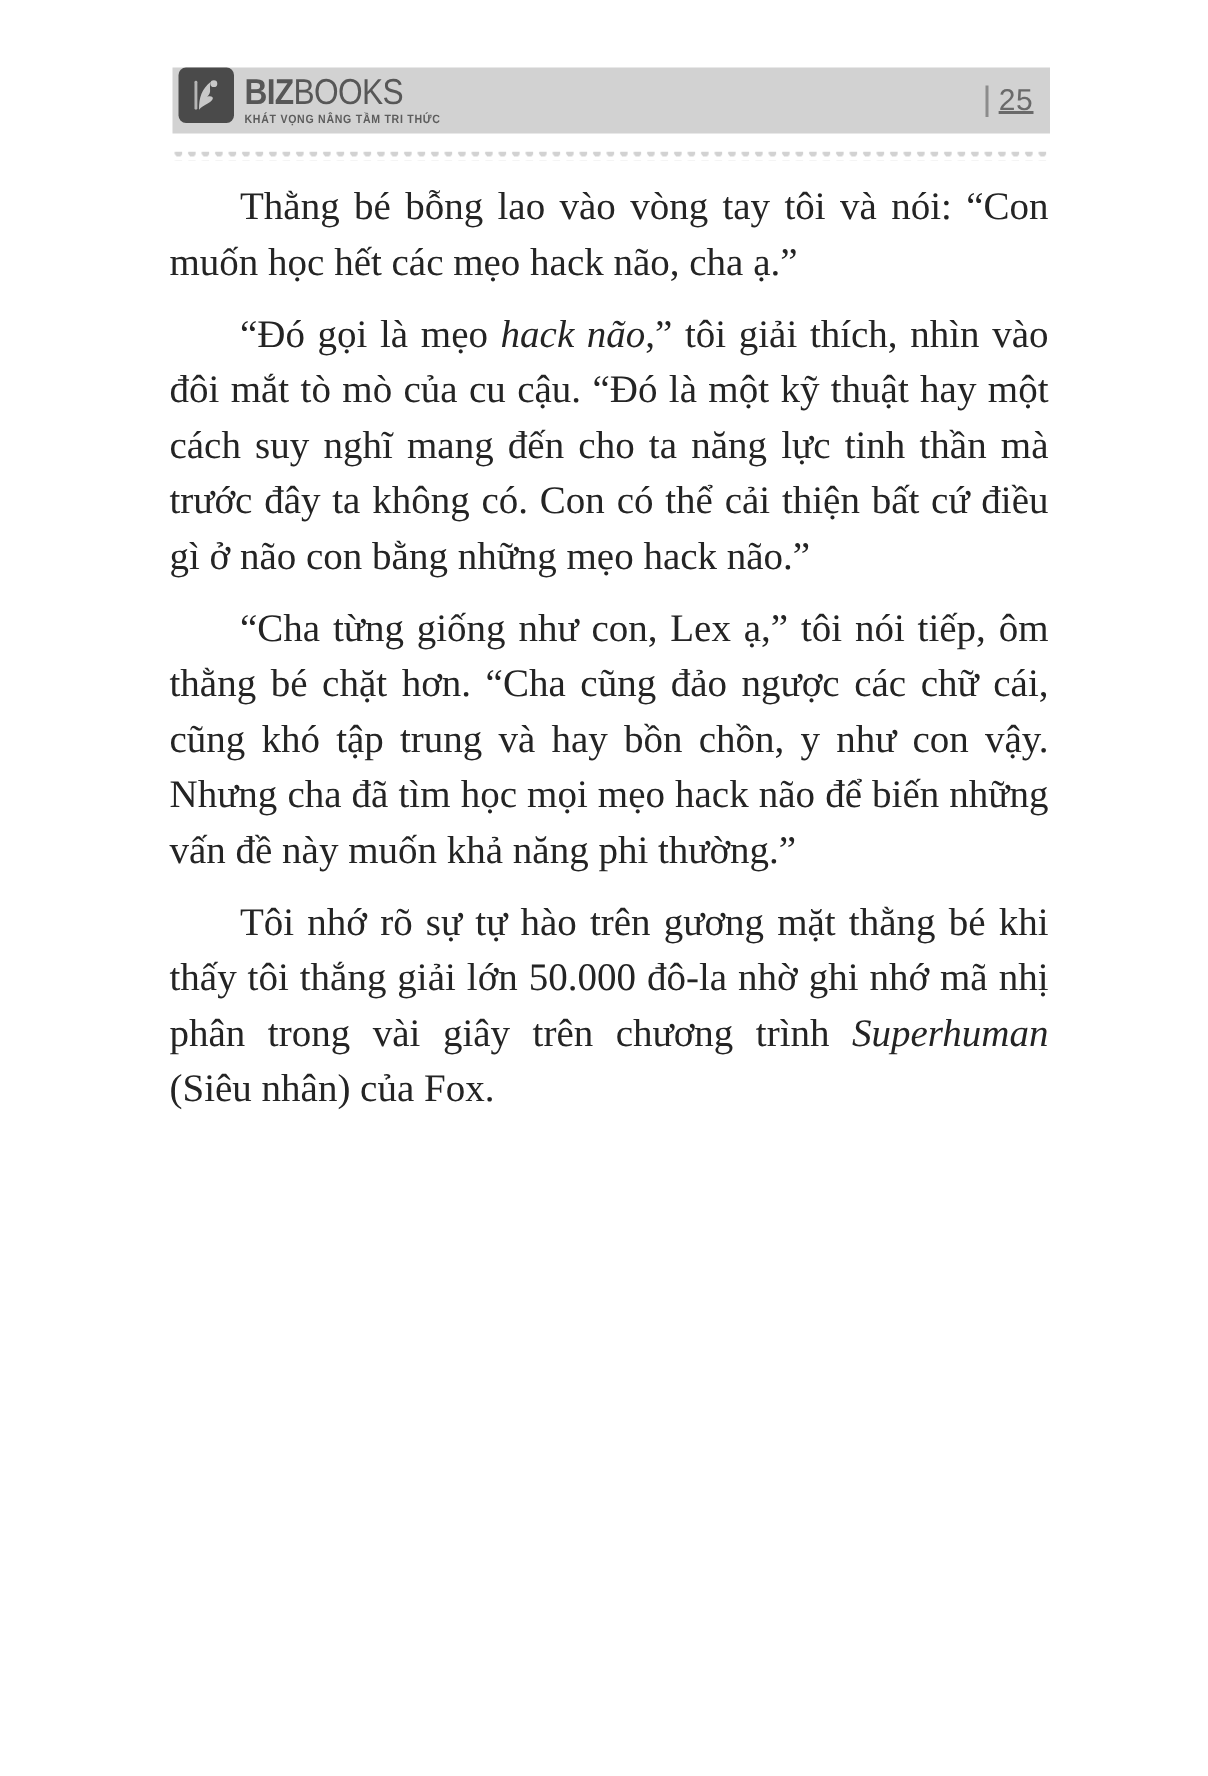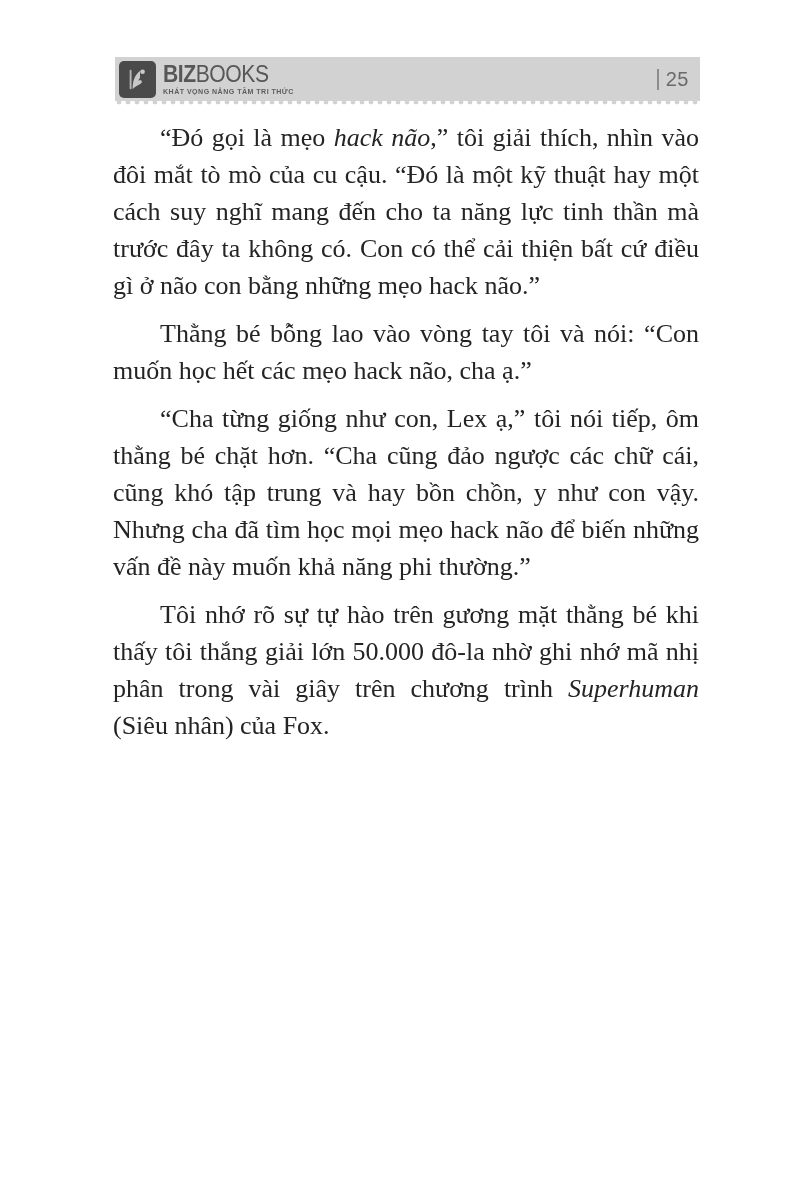--- a/index.html
+++ b/index.html
@@ -7,25 +7,24 @@
     width: 805px; height: 1184px;
     background: #ffffff;
     position: relative;
     overflow: hidden;
     font-family: "Liberation Serif", "DejaVu Serif", serif;
   }
 
   
   .header-bar {
     position: absolute;
-    left: 115px; top: 57px;
+    left: 115px; top: 45px;
     width: 585px; height: 44px;
     background: #d2d2d2;
     display: flex;
-    align-items: center;
   }
   
   .perforation {
     position: absolute;
     left: 115px; top: 101px;
     width: 585px; height: 6px;
     background-image: radial-gradient(circle at 4px 1px, #d2d2d2 2.4px, rgba(0,0,0,0) 2.6px);
     background-size: 9px 6px;
     background-repeat: repeat-x;
   }
@@ -71,20 +70,21 @@
   }
   .pageno-bar {
     width: 2px; height: 21px;
     background: #8c8c8c;
     margin-right: 7px;
   }
   .pageno-num {
     font-size: 20px;
     color: #6a6a6a;
     letter-spacing: 0.5px;
+    text-decoration: underline;
   }
 
   
   .page-body {
     position: absolute;
     left: 113px; top: 119px;
     width: 586px;
     text-align: justify;
     font-size: 26px;
     line-height: 37px;
@@ -114,17 +114,17 @@
     <div class="brand-tagline">KHÁT VỌNG NÂNG TẦM TRI THỨC</div>
   </div>
   <div class="pageno-block">
     <span class="pageno-bar"></span>
     <span class="pageno-num">25</span>
   </div>
 </header>
 <div class="perforation"></div>
 
 <main class="page-body">
+    <p><span>Thằng bé bỗng lao vào vòng tay tôi và nói: “Con muốn học hết các mẹo hack não, cha ạ.”</span></p>
     <p><span>“Đó gọi là mẹo </span><em>hack não</em><span>,” tôi giải thích, nhìn vào đôi mắt tò mò của cu cậu. “Đó là một kỹ thuật hay một cách suy nghĩ mang đến cho ta năng lực tinh thần mà trước đây ta không có. Con có thể cải thiện bất cứ điều gì ở não con bằng những mẹo hack não.”</span></p>
-    <p><span>Thằng bé bỗng lao vào vòng tay tôi và nói: “Con muốn học hết các mẹo hack não, cha ạ.”</span></p>
     <p><span>“Cha từng giống như con, Lex ạ,” tôi nói tiếp, ôm thằng bé chặt hơn. “Cha cũng đảo ngược các chữ cái, cũng khó tập trung và hay bồn chồn, y như con vậy. Nhưng cha đã tìm học mọi mẹo hack não để biến những vấn đề này muốn khả năng phi thường.”</span></p>
     <p><span>Tôi nhớ rõ sự tự hào trên gương mặt thằng bé khi thấy tôi thắng giải lớn 50.000 đô-la nhờ ghi nhớ mã nhị phân trong vài giây trên chương trình </span><em>Superhuman</em><span> (Siêu nhân) của Fox.</span></p>
   </main>
 
 </body></html>

